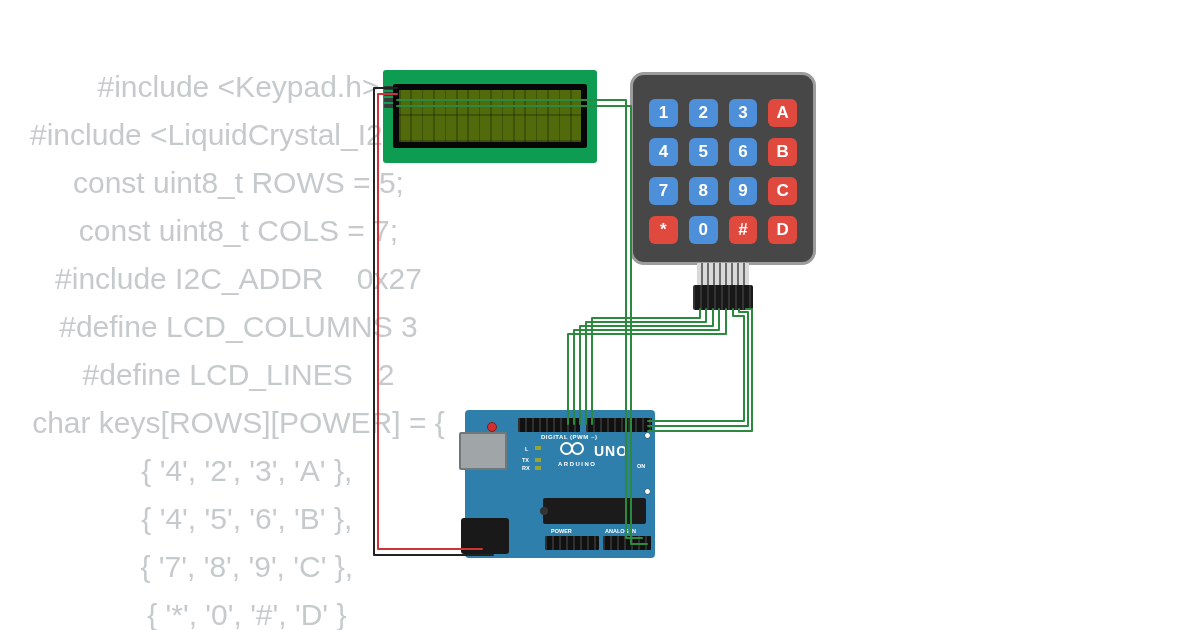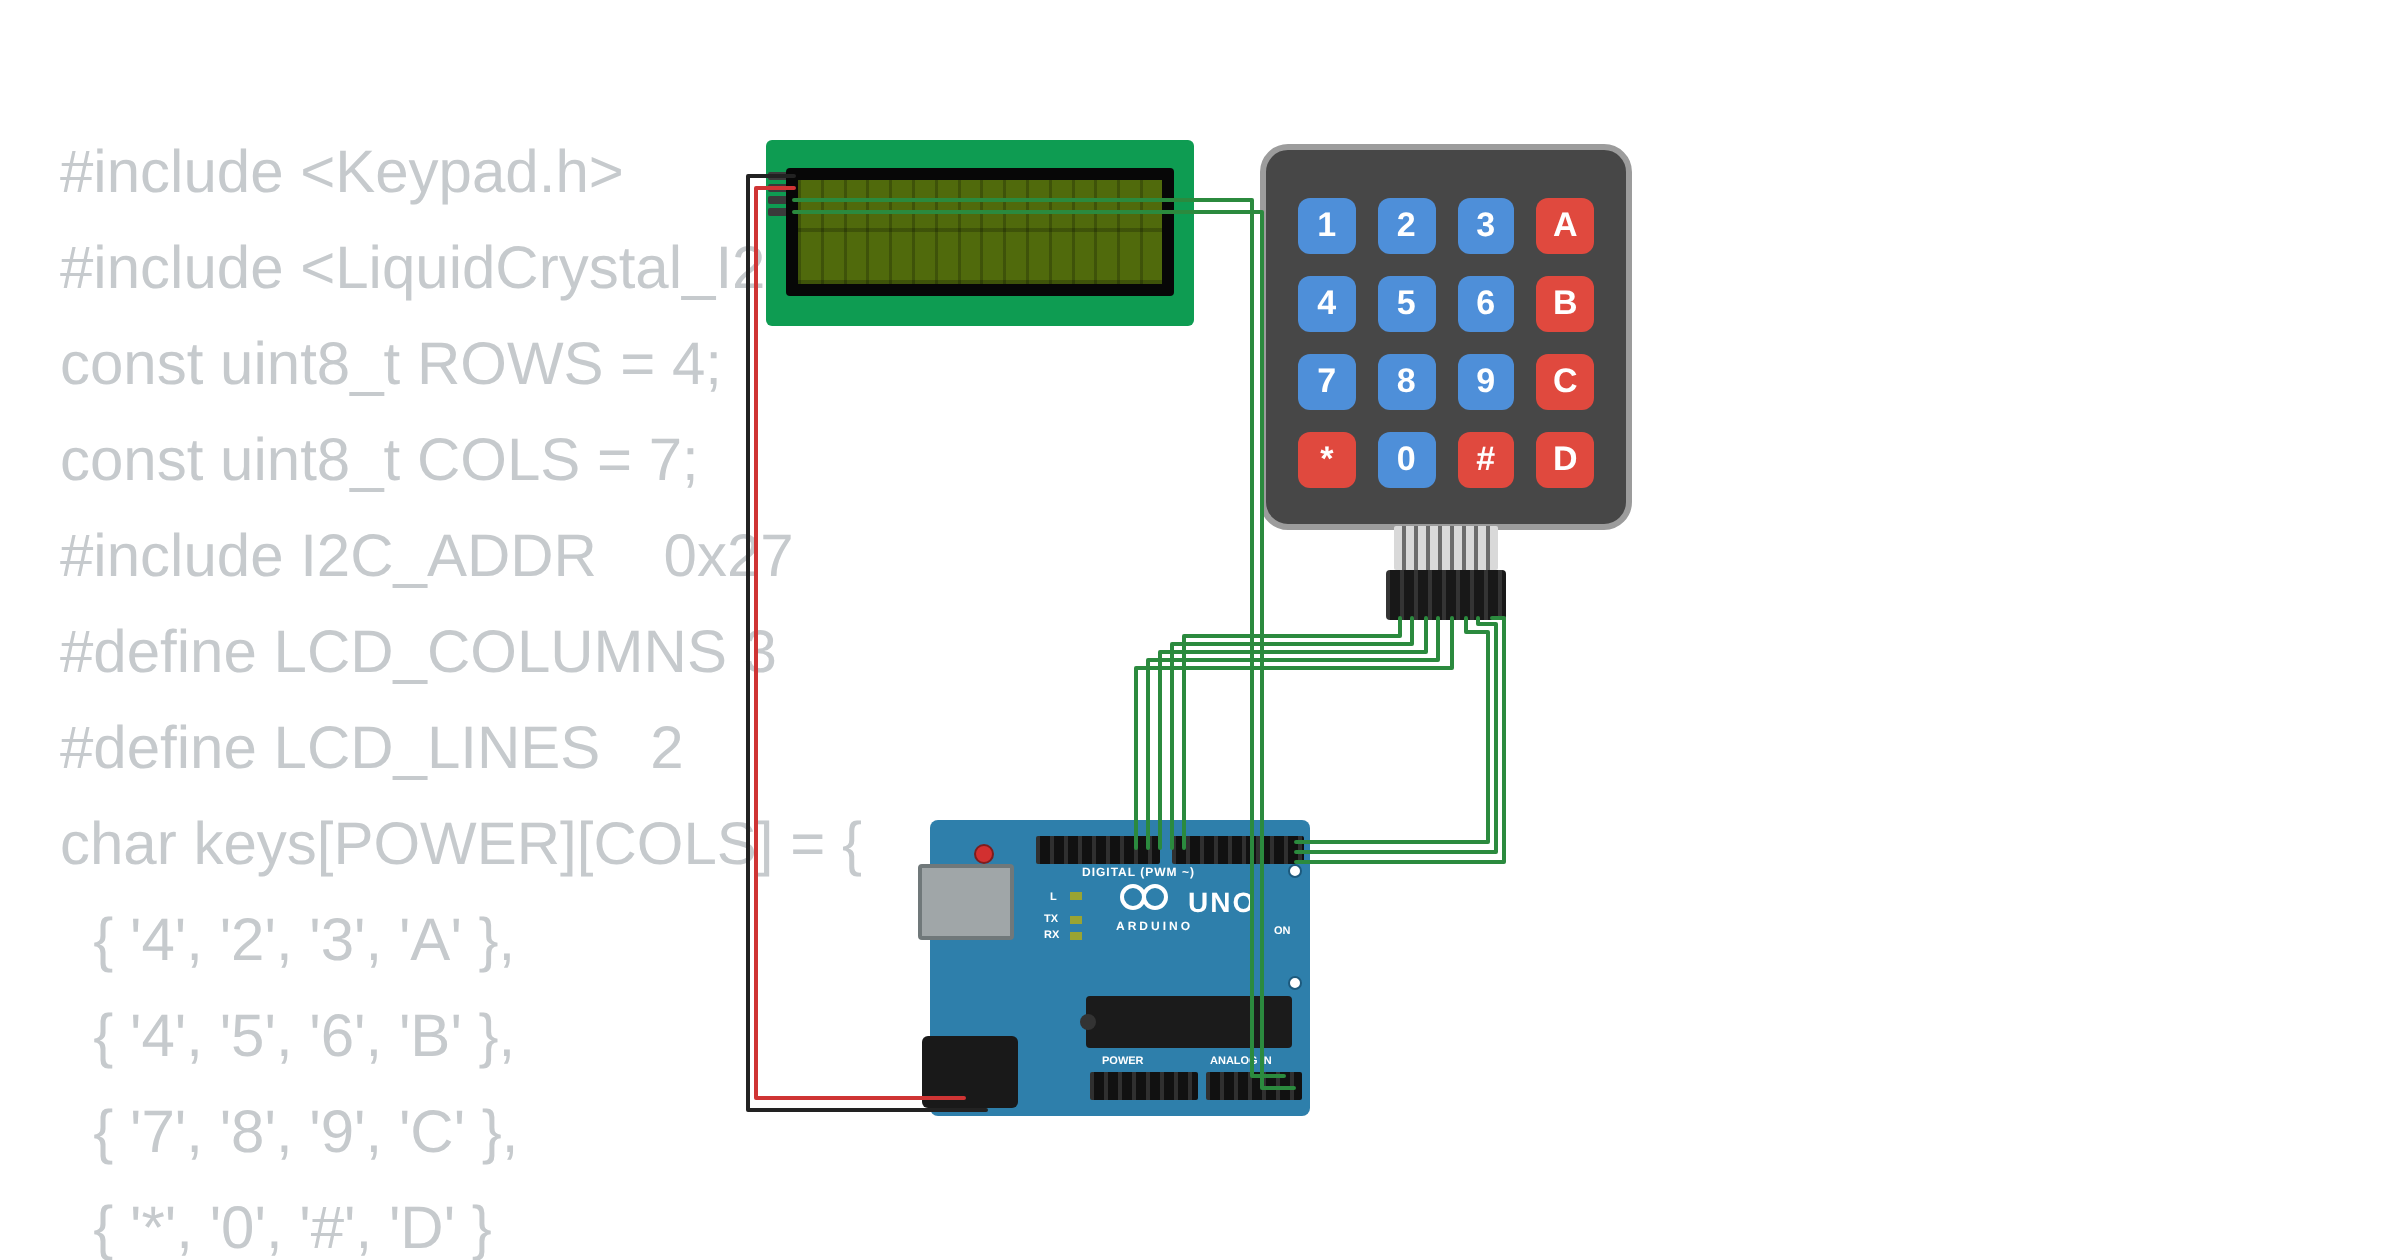--- a/index.html
+++ b/index.html
@@ -6,21 +6,21 @@
     --code-color:#c6cacd; --pcb:#0e9c52; --screen:#506a0c;
     --keypad-body:#474747; --board:#2e7fab;
     --wire-g:#2b8a3e; --wire-r:#cf3434; --wire-k:#222222;
   }
   *{box-sizing:border-box;margin:0;padding:0;}
   body{font-family:"Liberation Sans",sans-serif;background:#fff;}
   .canvas{position:relative;width:1200px;height:630px;background:#fff;overflow:hidden;}
 
   
   .code-layer{position:absolute;left:30px;top:63px;z-index:1;}
-  .code-line{font-size:30px;line-height:48px;color:var(--code-color);white-space:pre;font-weight:400;}
+  .code-line{font-size:30px;line-height:48px;color:var(--code-color);white-space:pre;font-weight:400;text-align:center;}
 
   
   svg.wires{position:absolute;left:0;top:0;z-index:3;pointer-events:none;}
   svg.wires path{fill:none;stroke-width:2;stroke-linecap:round;stroke-linejoin:round;}
   .wg{stroke:var(--wire-g);} .wr{stroke:var(--wire-r);} .wk{stroke:var(--wire-k);}
 
   .component{position:absolute;z-index:2;}
 
   
   .lcd{left:383px;top:70px;width:214px;height:93px;background:var(--pcb);border-radius:3px;}
@@ -78,26 +78,26 @@
   .led-l{left:70px;top:36px;} .led-tx{left:70px;top:48px;} .led-rx{left:70px;top:56px;}
 </style>
 </head>
 <body>
 
 <div class="canvas">
 
   <div class="code-layer">
     <div class="code-line">#include &lt;Keypad.h&gt;</div>
     <div class="code-line">#include &lt;LiquidCrystal_I2C.h&gt;</div>
-    <div class="code-line">const uint8_t ROWS = 4;</div>
+    <div class="code-line">const uint8_t ROWS = 5;</div>
     <div class="code-line">const uint8_t COLS = 7;</div>
     <div class="code-line">#include I2C_ADDR    0x27</div>
     <div class="code-line">#define LCD_COLUMNS 3</div>
     <div class="code-line">#define LCD_LINES   2</div>
-    <div class="code-line">char keys[POWER][COLS] = {</div>
+    <div class="code-line">char keys[ROWS][POWER] = {</div>
     <div class="code-line">  { '4', '2', '3', 'A' },</div>
     <div class="code-line">  { '4', '5', '6', 'B' },</div>
     <div class="code-line">  { '7', '8', '9', 'C' },</div>
     <div class="code-line">  { '*', '0', '#', 'D' }</div>
   </div>
 
   <div class="component lcd">
     <div class="lcd-pin" style="top:16px"></div>
     <div class="lcd-pin" style="top:22px"></div>
     <div class="lcd-pin" style="top:28px"></div>

